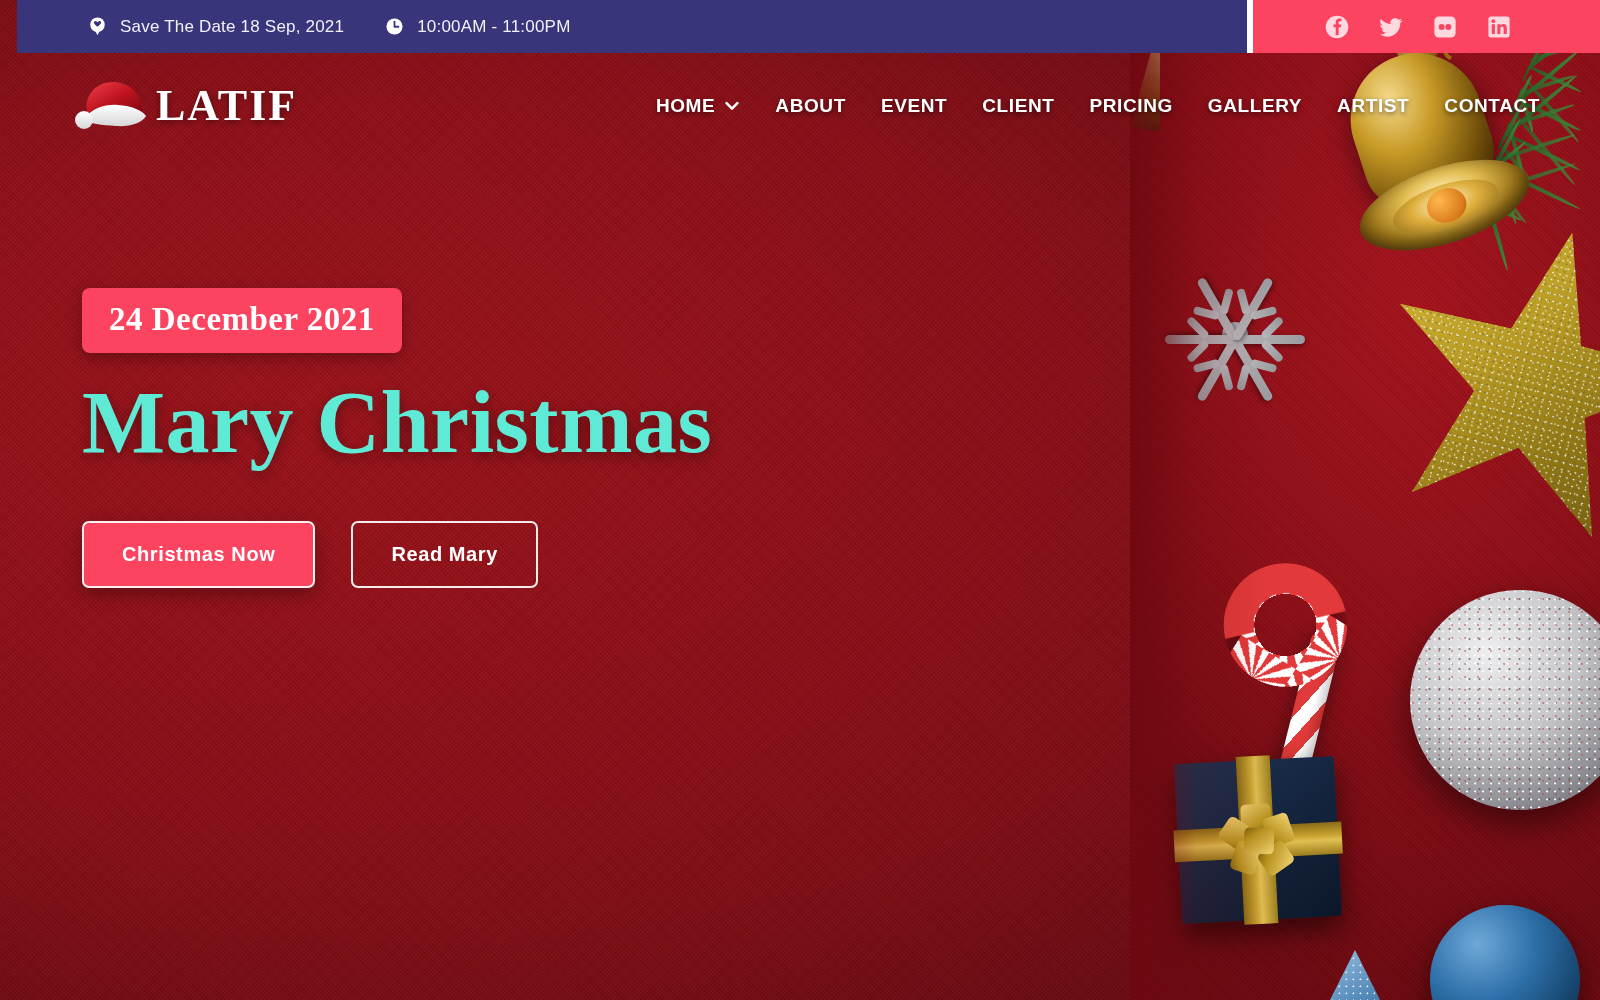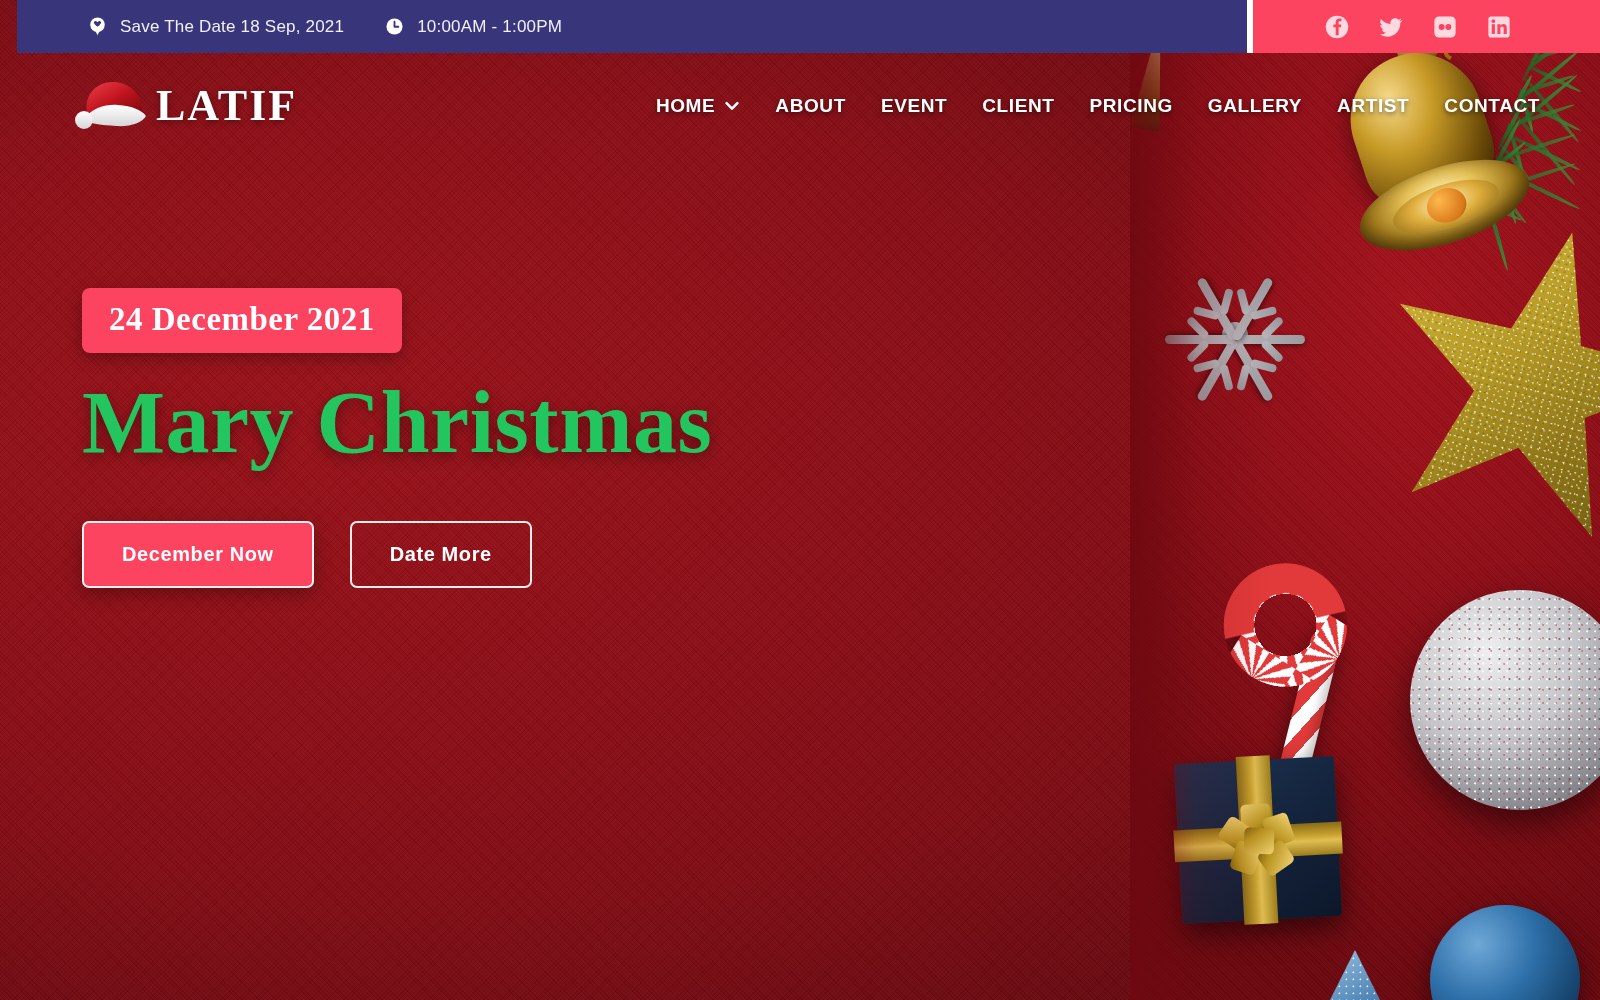--- a/index.html
+++ b/index.html
@@ -243,21 +243,21 @@
     margin-top:288px;
     display:inline-block; align-self:flex-start;
     background:#fc4360; color:#ffffff;
     padding:13px 27px 15px 27px; border-radius:8px;
     font-family:"Liberation Serif","DejaVu Serif",serif;
     font-size:33px; font-weight:700; letter-spacing:0.5px;
     box-shadow:0 5px 16px rgba(0,0,0,0.3);
   }
   .hero-title {
     margin-top:24px;
-    color:#22c55e;
+    color:#5eead4;
     font-family:"Liberation Serif","DejaVu Serif",serif;
     font-size:88px; font-weight:700; line-height:1.05; letter-spacing:0.5px;
     text-shadow:0 4px 14px rgba(0,0,0,0.4);
   }
   .hero-text {
     margin-top:32px; max-width:760px;
     color:#f3e9ea; font-size:24px; line-height:1.95; letter-spacing:0.2px;
     text-shadow:0 2px 6px rgba(0,0,0,0.4);
   }
   .hero-actions { margin-top:52px; display:flex; gap:36px; }
@@ -374,21 +374,21 @@
           <path d="M9.2 16.4 L12 22 L14.8 16.4 Z" fill="#ffffff"></path>
         </svg>
         <span class="tb-text">Save The Date 18 Sep, 2021</span>
       </div>
 
       <div class="topbar-item">
         <svg class="tb-ico" viewBox="0 0 24 24">
           <circle cx="12" cy="12" r="9.2" fill="#ffffff"></circle>
           <path d="M12 6.4 V12.3 H16.4" stroke="#39357b" stroke-width="2.1" fill="none" stroke-linecap="round" stroke-linejoin="round"></path>
         </svg>
-        <span class="tb-text">10:00AM - 1:00PM</span>
+        <span class="tb-text">10:00AM - 11:00PM</span>
       </div>
 
     </div>
 
     <div class="topbar-divider"></div>
 
     <div class="topbar-right">
       <svg class="soc" viewBox="0 0 24 24">
         <circle cx="12" cy="12" r="10.4" fill="#ffd9df"></circle>
         <path d="M13.5 12.2h2.1l.33-2.6h-2.43V7.95c0-.75.21-1.26 1.29-1.26h1.37V4.36c-.24-.03-1.05-.1-2-.1-1.98 0-3.33 1.21-3.33 3.43V9.6H8.65v2.6h2.18v7.4h2.67z" fill="#fc4360"></path>
@@ -460,18 +460,18 @@
       <div class="nav-item">
         <span>CONTACT</span>
       </div>
     </div>
   </div>
 
   <div class="hero">
     <div class="date-badge">24 December 2021</div>
     <h1 class="hero-title">Mary Christmas</h1>
     <div class="hero-actions">
-      <div class="btn btn-primary">December Now</div>
-      <div class="btn btn-ghost">Date More</div>
+      <div class="btn btn-primary">Christmas Now</div>
+      <div class="btn btn-ghost">Read Mary</div>
     </div>
   </div>
 
 </div>
 
 </body></html>

